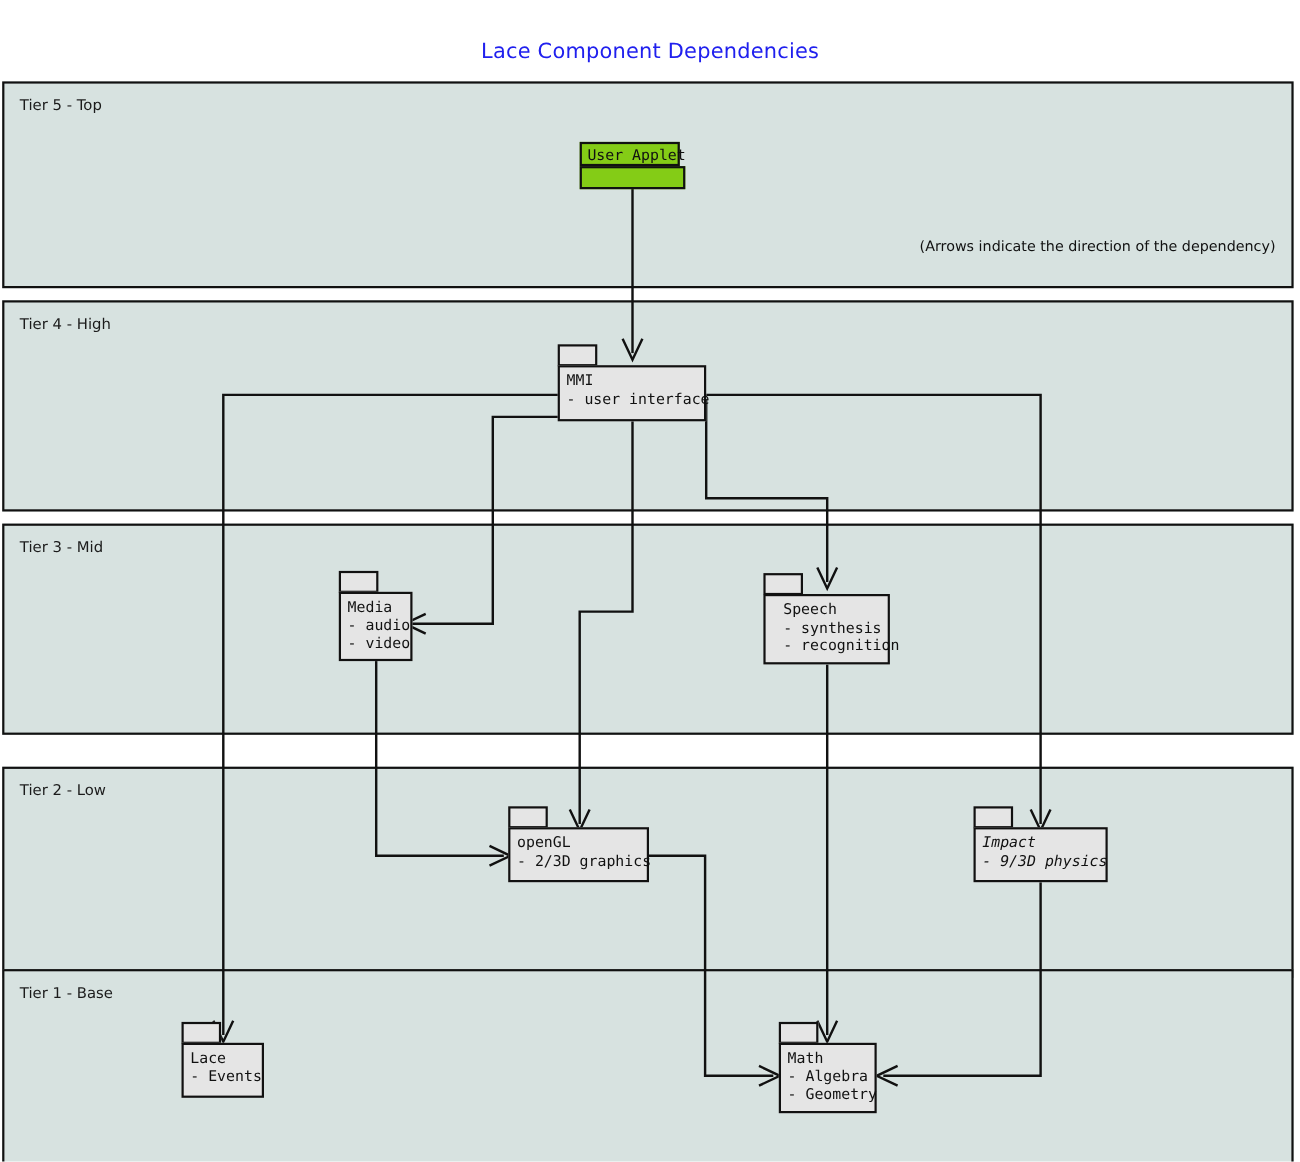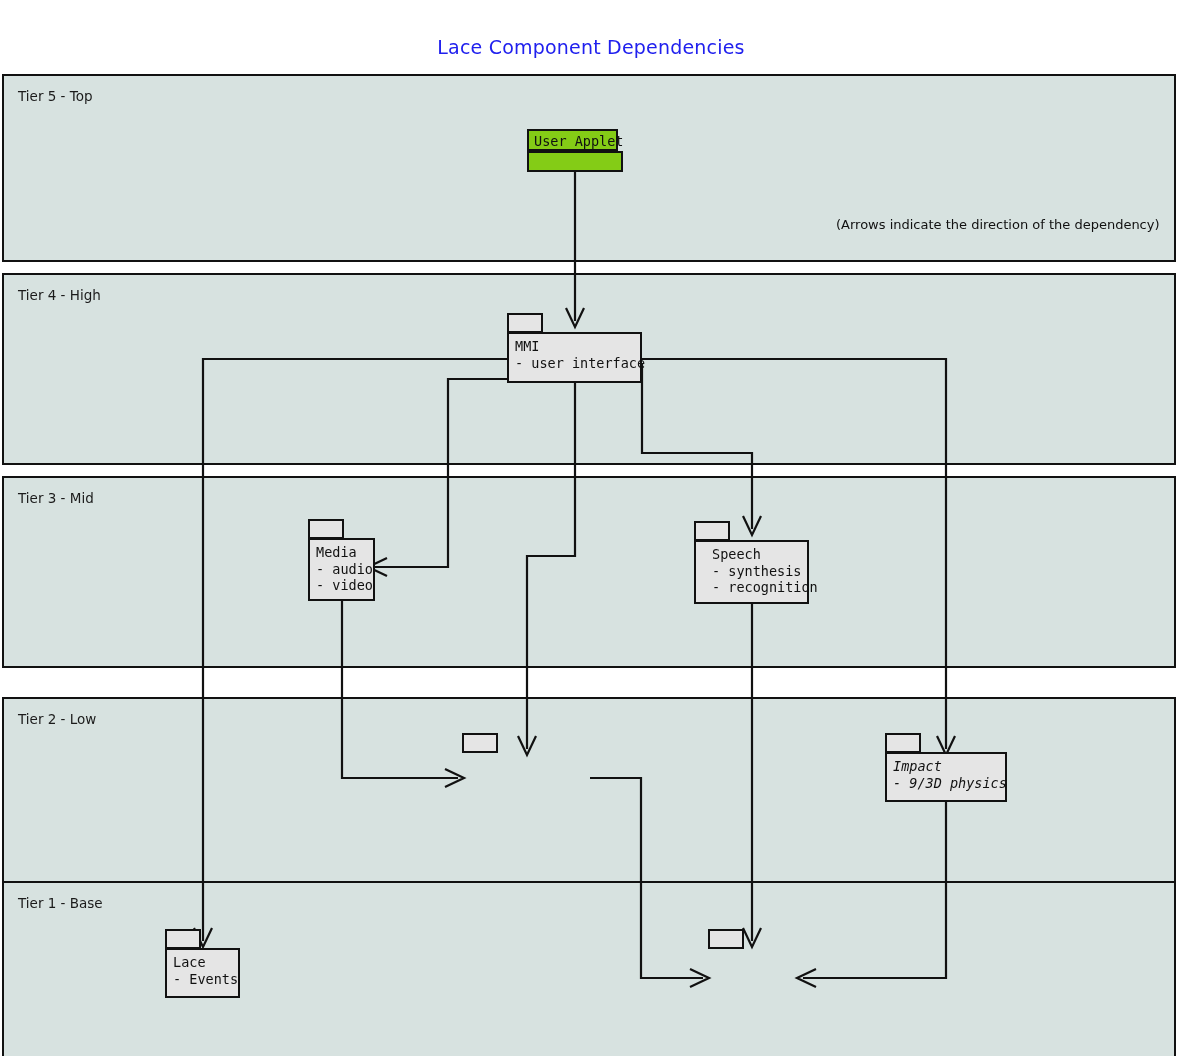--- a/index.html
+++ b/index.html
@@ -127,35 +127,44 @@
     <div class="tab" style="width:36px;height:20px;"></div>
     <div class="body" style="top:19px;width:115px;height:64px;padding-left:16px;">
       <div class="ln">Speech</div>
       <div class="ln">- synthesis</div>
       <div class="ln">- recognition</div>
     </div>
   </div>
 
   <div class="pkg green" style="left:462px;top:717px;width:128px;height:69px;">
     <div class="tab" style="width:36px;height:20px;"></div>
+    <div class="body" style="top:19px;width:128px;height:50px;">
+      <div class="ln">openGL</div>
+      <div class="ln">- 2/3D graphics</div>
+    </div>
   </div>
 
   <div class="pkg green" style="left:885px;top:717px;width:122px;height:69px;">
     <div class="tab" style="width:36px;height:20px;"></div>
     <div class="body" style="top:19px;width:122px;height:50px;font-style:italic;">
       <div class="ln">Impact</div>
       <div class="ln">- 9/3D physics</div>
     </div>
   </div>
 
   <div class="pkg green" style="left:165px;top:913px;width:75px;height:69px;">
     <div class="tab" style="width:36px;height:20px;"></div>
     <div class="body" style="top:19px;width:75px;height:50px;">
       <div class="ln">Lace</div>
       <div class="ln">- Events</div>
     </div>
   </div>
 
   <div class="pkg green" style="left:708px;top:913px;width:89px;height:83px;">
     <div class="tab" style="width:36px;height:20px;"></div>
+    <div class="body" style="top:19px;width:89px;height:64px;">
+      <div class="ln">Math</div>
+      <div class="ln">- Algebra</div>
+      <div class="ln">- Geometry</div>
+    </div>
   </div>
 
 </div>
 
 </body></html>

